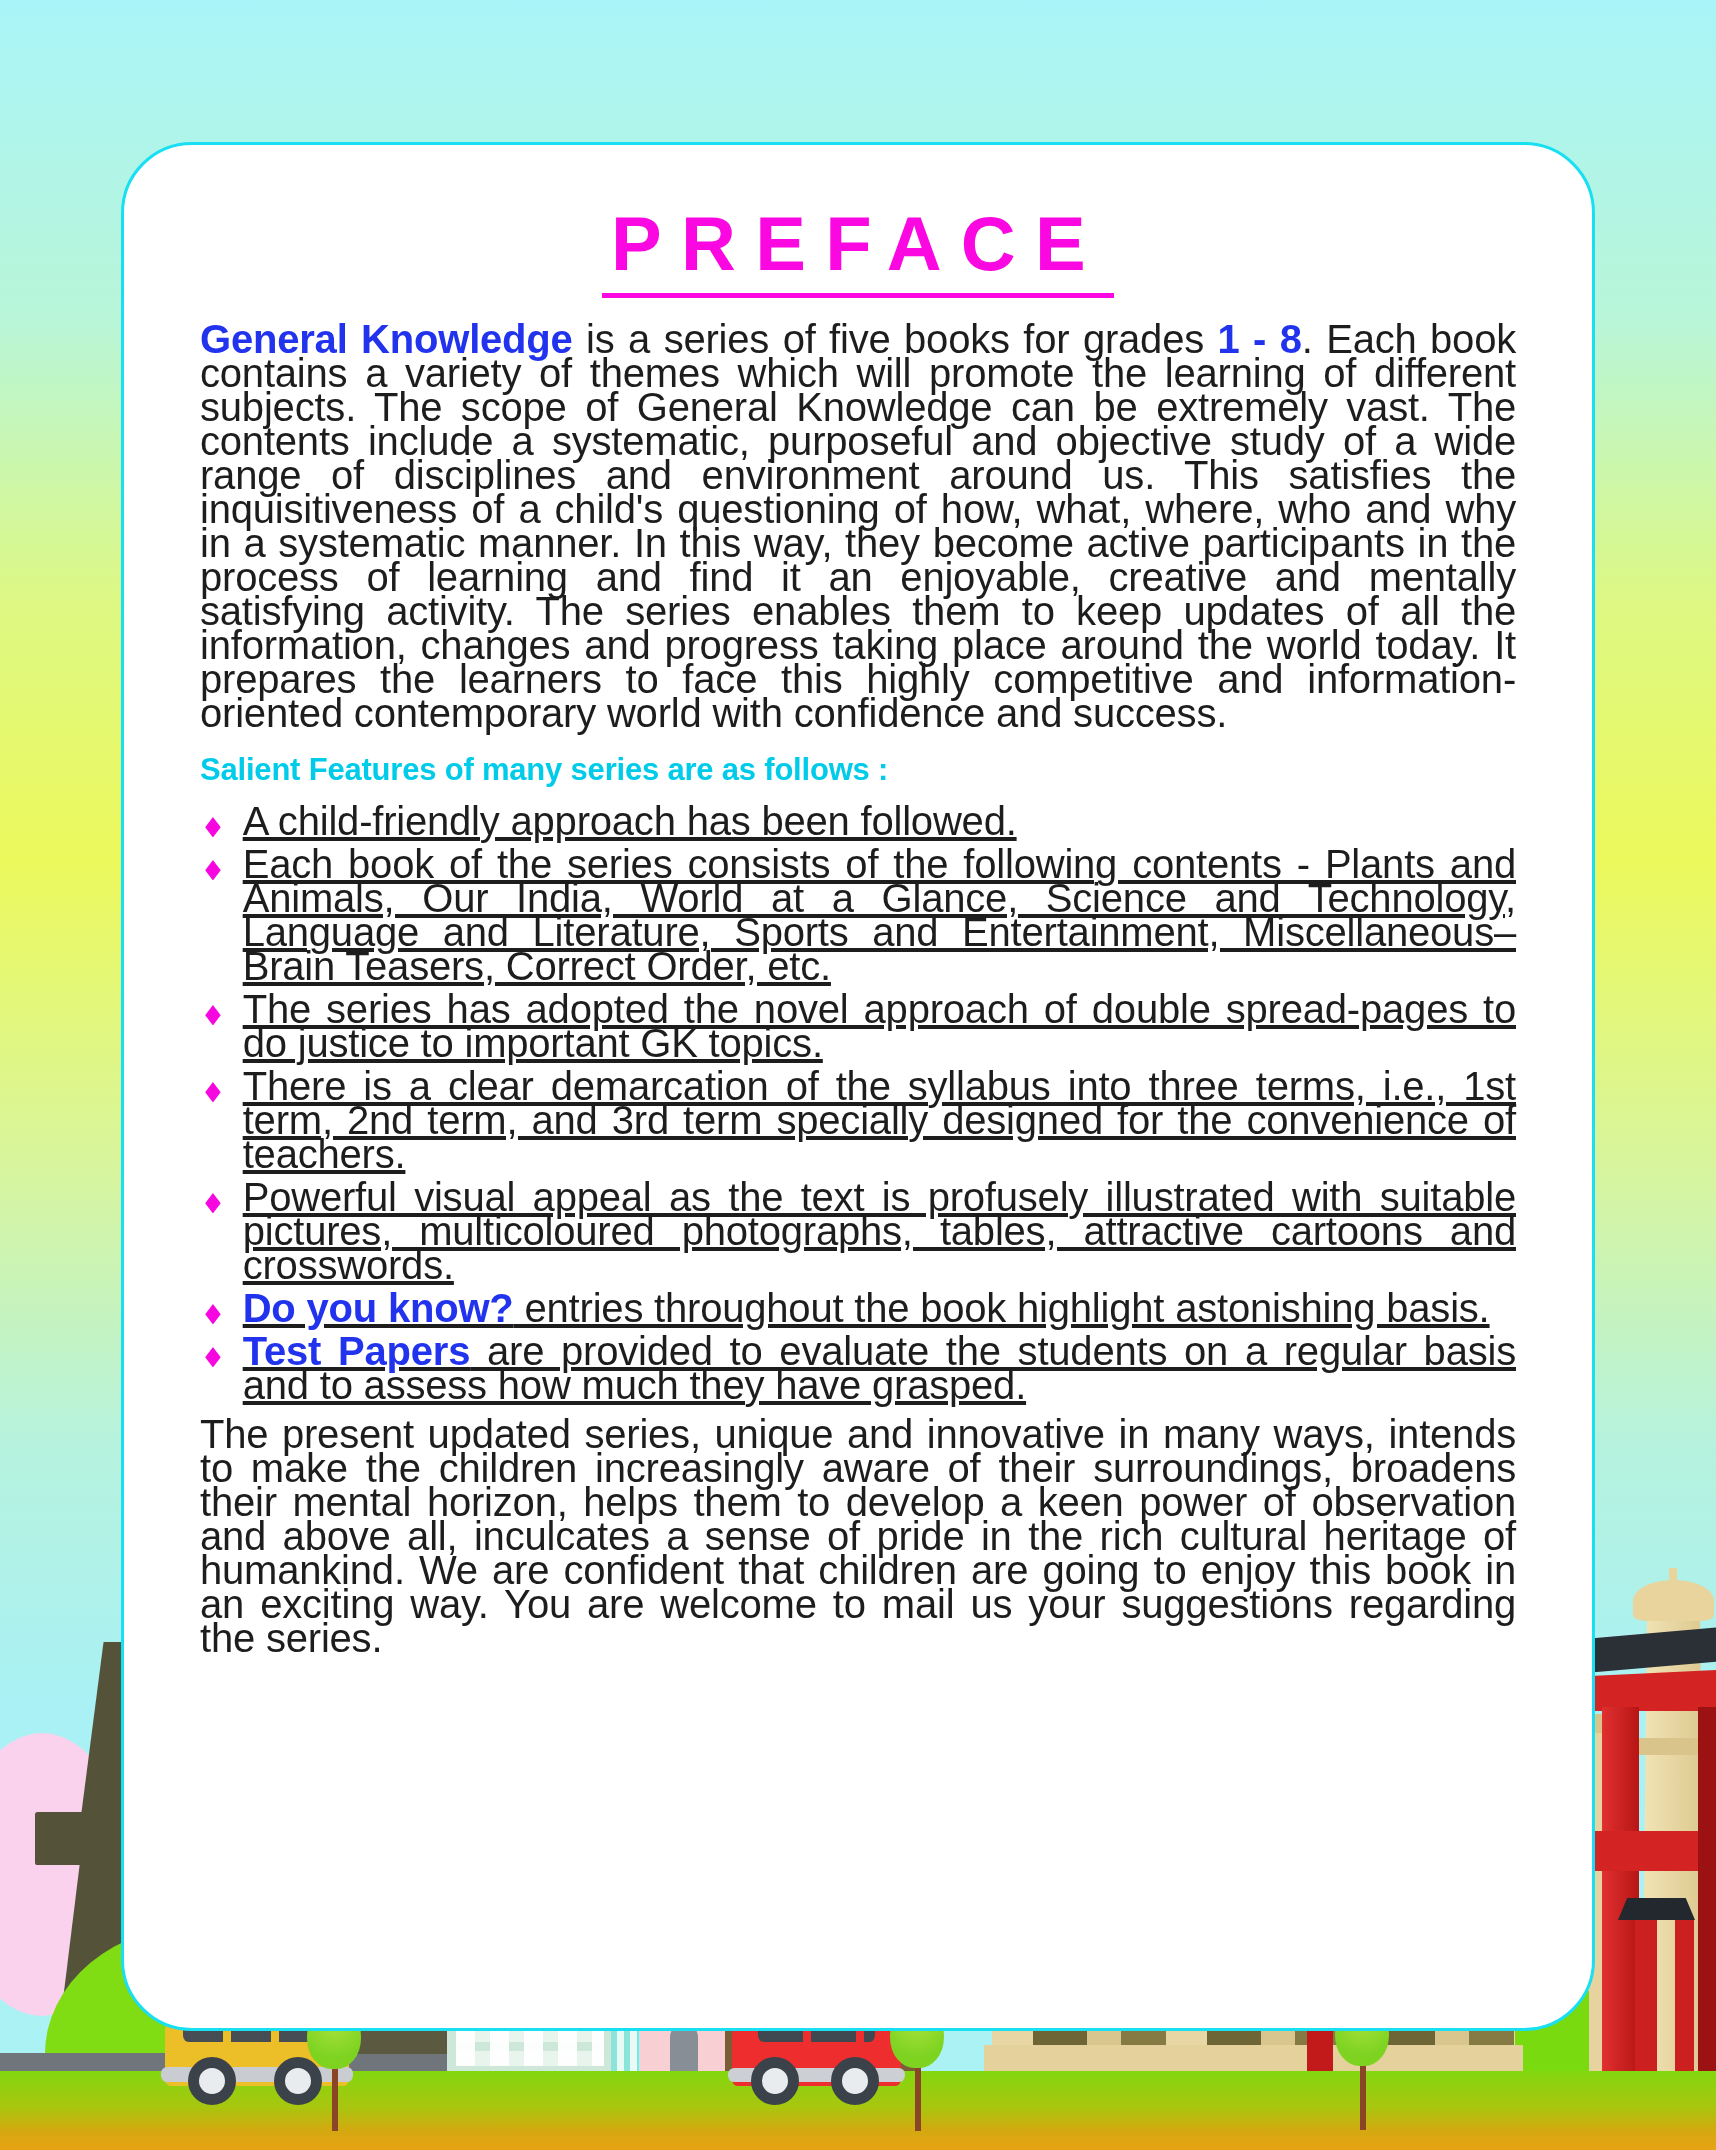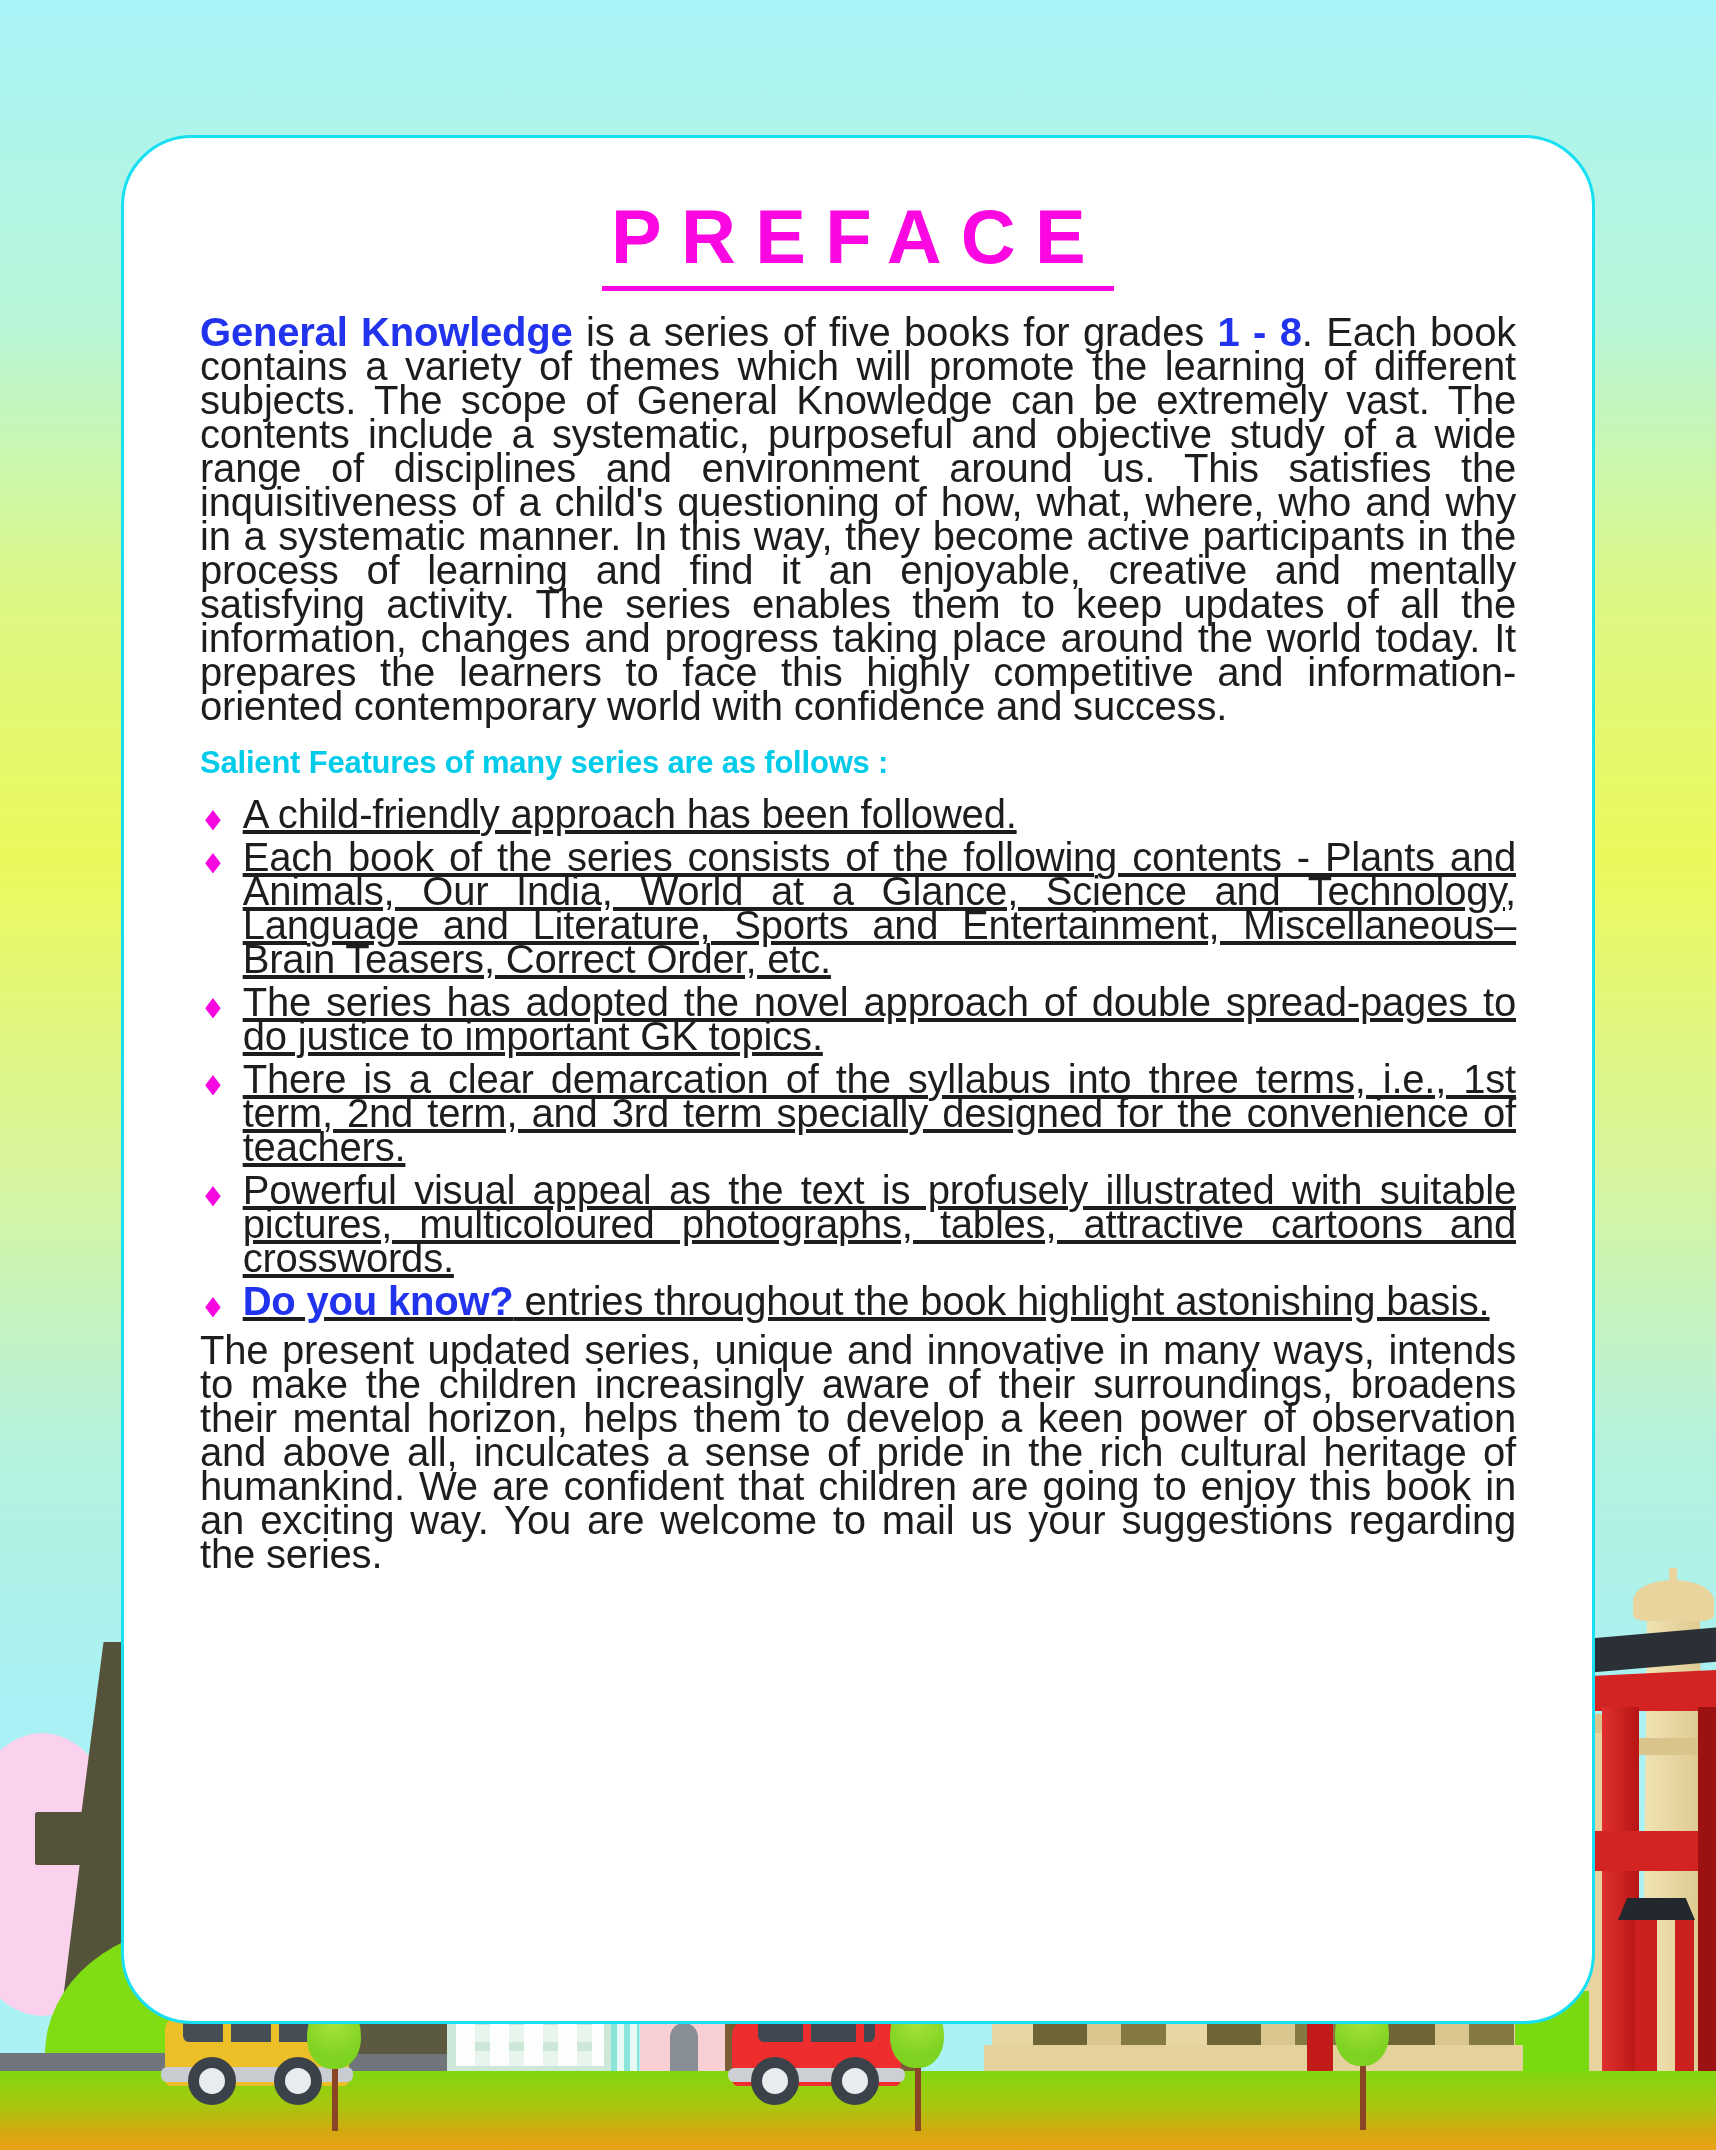--- a/index.html
+++ b/index.html
@@ -81,21 +81,21 @@
   .torii-beam2{left:1564px;top:1831px;width:153px;height:40px;background:#d42323;
     clip-path:polygon(0 50%,10% 0,100% 0,100% 100%,10% 100%);z-index:4;}
   .storii-roof{left:1618px;top:1898px;width:77px;height:22px;background:#23282e;
     clip-path:polygon(12% 0,88% 0,100% 100%,0 100%);z-index:5;}
   .storii-p1{left:1635px;top:1920px;width:22px;height:153px;background:#cc1f1f;z-index:5;}
   .storii-p2{left:1675px;top:1920px;width:19.3px;height:153px;background:#cc1f1f;z-index:5;}
   .rpillar2{left:1698px;top:1707px;width:18px;height:366px;background:#9c1212;z-index:4;}
   .grass{left:0;top:2071px;width:1716px;height:80px;z-index:8;
     background:linear-gradient(180deg,#82d70f 0%,#a9c60f 45%,#d4a810 75%,#eaa214 100%);}
   
-  .card{position:absolute;left:121px;top:135px;width:1474px;height:1889px;box-sizing:border-box;
+  .card{position:absolute;left:121px;top:142px;width:1474px;height:1889px;box-sizing:border-box;
     background:#ffffff;border:3.9px solid #19dff2;border-radius:71px;z-index:30;
     padding:59px 76px 0 76px;overflow:hidden;}
   .title-wrap{text-align:center;margin:0 0 24.5px 0;}
   .title{display:inline-block;font-size:76px;line-height:1.05;font-weight:bold;letter-spacing:19.3px;
     color:#fb07e2;border-bottom:5.8px solid #fb07e2;padding:0 9px 9px 9px;}
   .copy{font-size:40px;line-height:34px;color:#1d1d1d;text-align:justify;letter-spacing:-0.2px;}
   .intro{margin:0 0 17px 0;}
   .blue{color:#2233ee;font-weight:bold;}
   .feat-h{font-size:31px;line-height:45px;font-weight:bold;color:#00cbe8;margin:0 0 11.6px 0;letter-spacing:-0.2px;}
   ul.features{list-style:none;margin:0;padding:0;}
@@ -209,19 +209,23 @@
         <p class="li-text"><span class="blue"></span><span>There is a clear demarcation of the syllabus into three terms, i.e., 1st term, 2nd term, and 3rd term specially designed for the convenience of teachers.</span></p>
       </li>
       <li>
         <span class="diamond"></span>
         <p class="li-text"><span class="blue"></span><span>Powerful visual appeal as the text is profusely illustrated with suitable pictures, multicoloured photographs, tables, attractive cartoons and crosswords.</span></p>
       </li>
       <li>
         <span class="diamond"></span>
         <p class="li-text"><span class="blue">Do you know?</span><span> entries throughout the book highlight astonishing basis.</span></p>
       </li>
+      <li>
+        <span class="diamond"></span>
+        <p class="li-text"><span class="blue">Test Papers</span><span> are provided to evaluate the students on a regular basis and to assess how much they have grasped.</span></p>
+      </li>
     </ul>
 
     <p class="copy closing">The present updated series, unique and innovative in many ways, intends to make the children increasingly aware of their surroundings, broadens their mental horizon, helps them to develop a keen power of observation and above all, inculcates a sense of pride in the rich cultural heritage of humankind. We are confident that children are going to enjoy this book in an exciting way. You are welcome to mail us your suggestions regarding the series.</p>
   </div>
 
 </div>
 
 
 </body></html>

